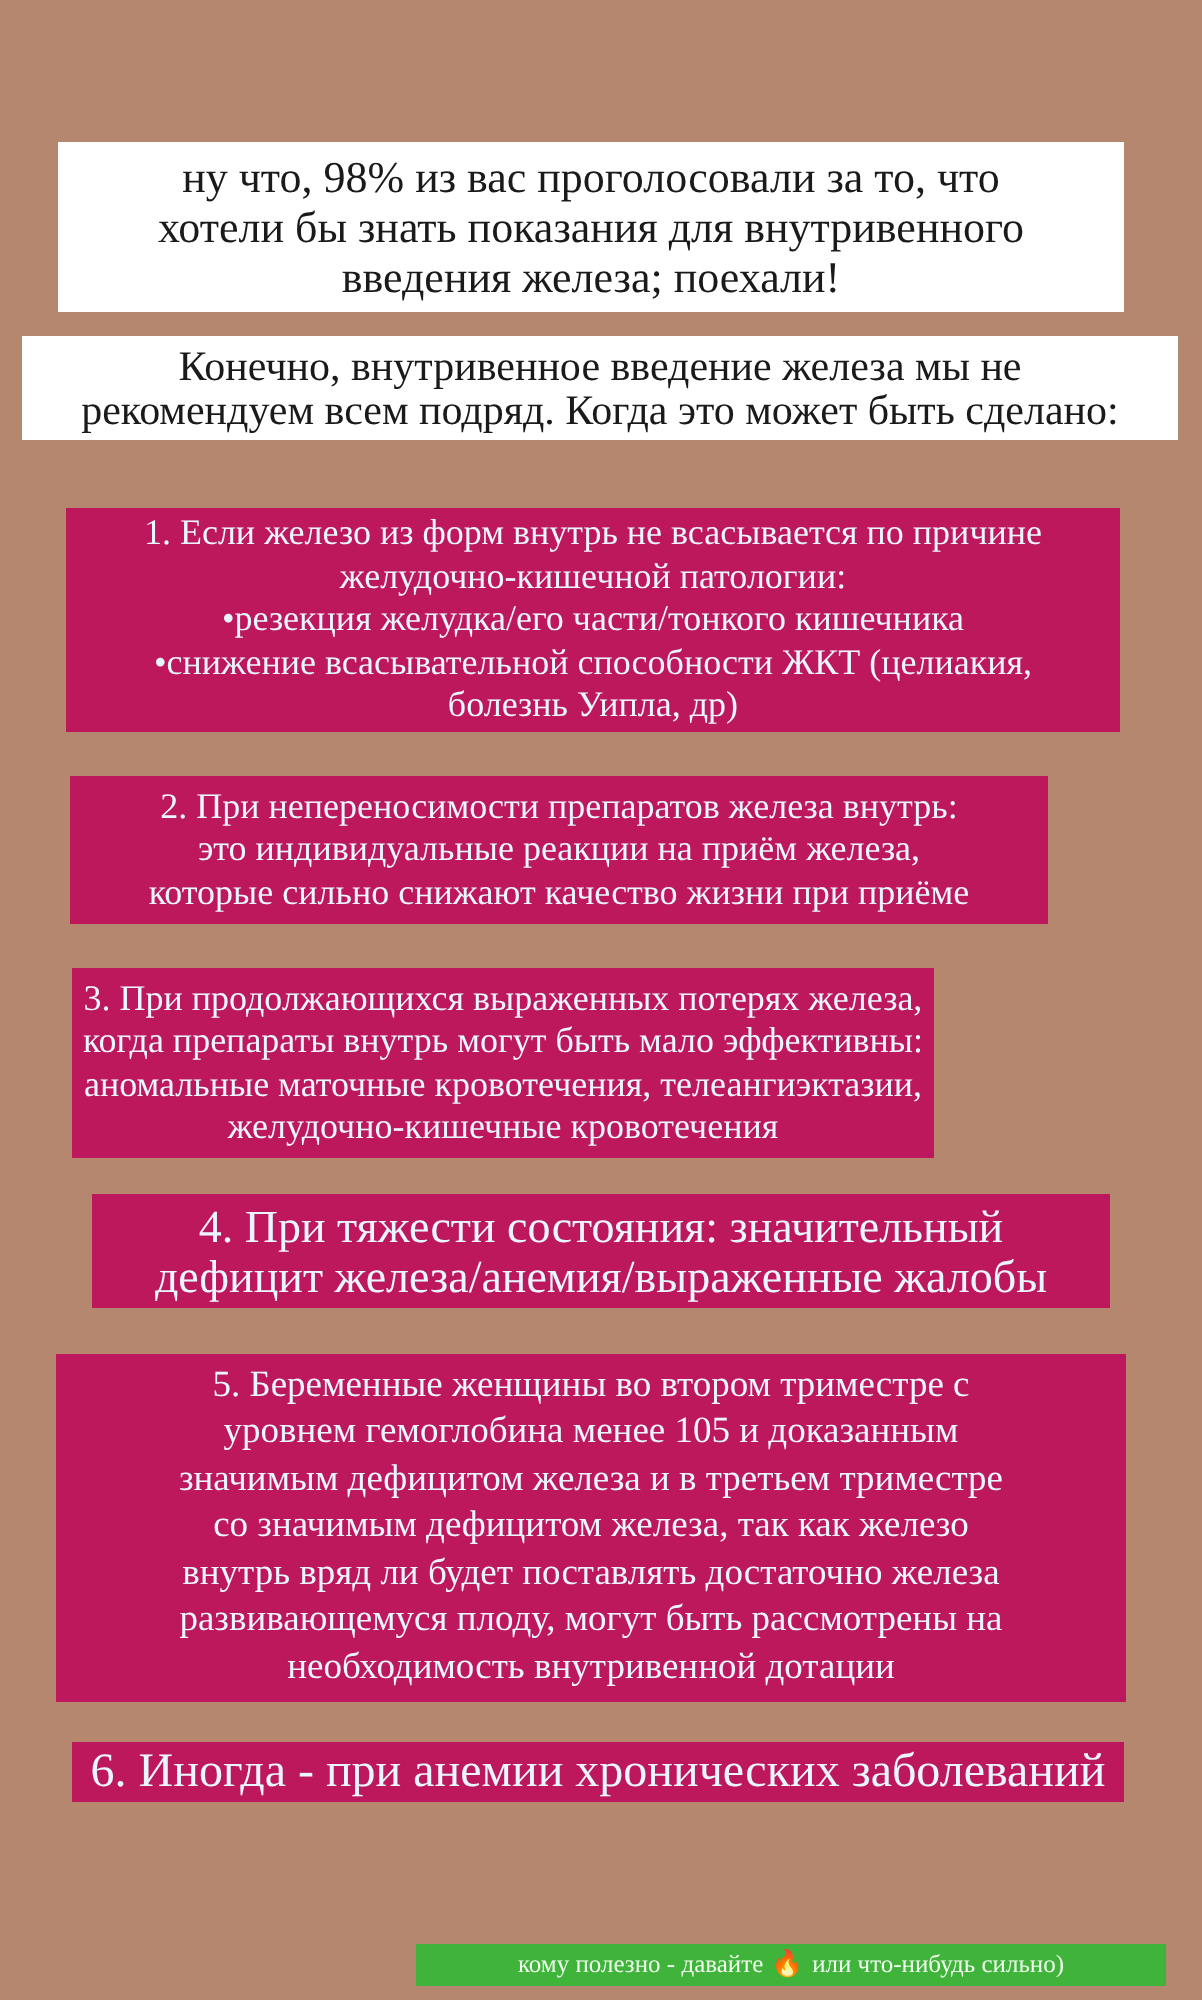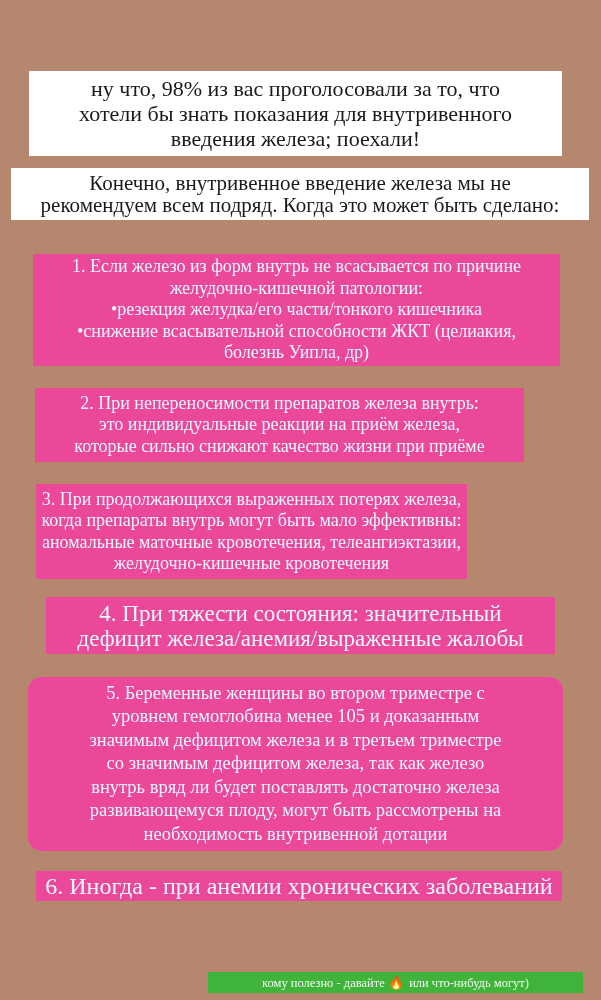--- a/index.html
+++ b/index.html
@@ -10,34 +10,34 @@
     font-family: "DejaVu Serif", "Liberation Serif", serif;
   }
   .box {
     position: absolute;
     box-sizing: border-box;
     display: flex; align-items: center; justify-content: center;
     text-align: center;
     margin-top: 12px;
   }
   .white { background: #ffffff; color: #1a1a1a; }
-  .blue  { background: #ec4899; color: #eaf6ff; }
+  .blue  { background: #be185d; color: #eaf6ff; }
   .green { background: #3fb33a; color: #f2fff0; }
   .txt { white-space: pre-line; font-family: "Liberation Serif", "DejaVu Serif", serif; }
 
   #title   { left: 29px; top: 59px;  width: 533px; height: 85px; }
   #title .txt { font-size: 22px; line-height: 25px; }
   #intro   { left: 11px; top: 156px; width: 578px; height: 52px; }
   #intro .txt { font-size: 21px; line-height: 22px; }
 
   #item1 { left: 33px; top: 242px; width: 527px; height: 112px; }
   #item2 { left: 35px; top: 376px; width: 489px; height: 74px; }
   #item3 { left: 36px; top: 472px; width: 431px; height: 95px; }
   #item4 { left: 46px; top: 585px; width: 509px; height: 57px; }
-  #item5 { left: 28px; top: 665px; width: 535px; height: 174px; border-radius: 14px; }
+  #item5 { left: 28px; top: 665px; width: 535px; height: 174px; }
   #item6 { left: 36px; top: 859px; width: 526px; height: 30px; }
   .blue .txt { font-size: 18px; line-height: 21.5px; }
   #item4 .txt { font-size: 23px; line-height: 25px; }
   #item5 .txt { font-size: 18.5px; line-height: 23.5px; }
   #item6 .txt { font-size: 24px; line-height: 24px; }
 
   #cta { left: 208px; top: 960px; width: 375px; height: 21px; }
   #cta .txt { font-size: 12.5px; line-height: 16px; white-space: nowrap; }
   .flame { display: inline-block; font-family: "DejaVu Sans", sans-serif; color: #ff7a1a; font-size: 13px; margin: 0 1px; }
 </style>
@@ -87,15 +87,15 @@
 необходимость внутривенной дотации</div>
 </div>
 <div id="item6" class="box blue">
   <div class="txt">6. Иногда - при анемии хронических заболеваний</div>
 </div>
 
 <div id="cta" class="box green">
   <div class="txt">
     <span>кому полезно - давайте</span>
     <span class="flame">🔥</span>
-    <span>или что-нибудь могут)</span>
+    <span>или что-нибудь сильно)</span>
   </div>
 </div>
 
 </body></html>

